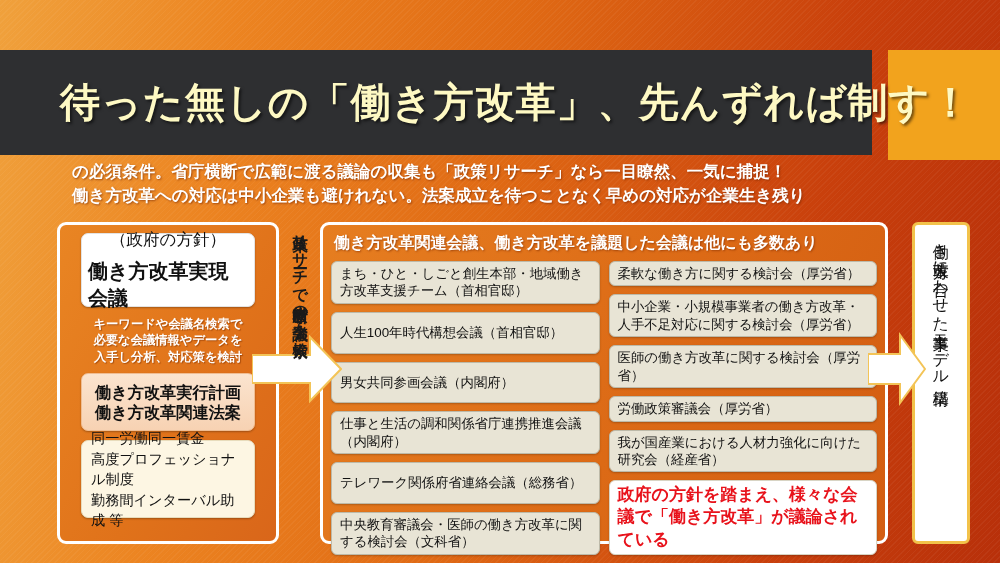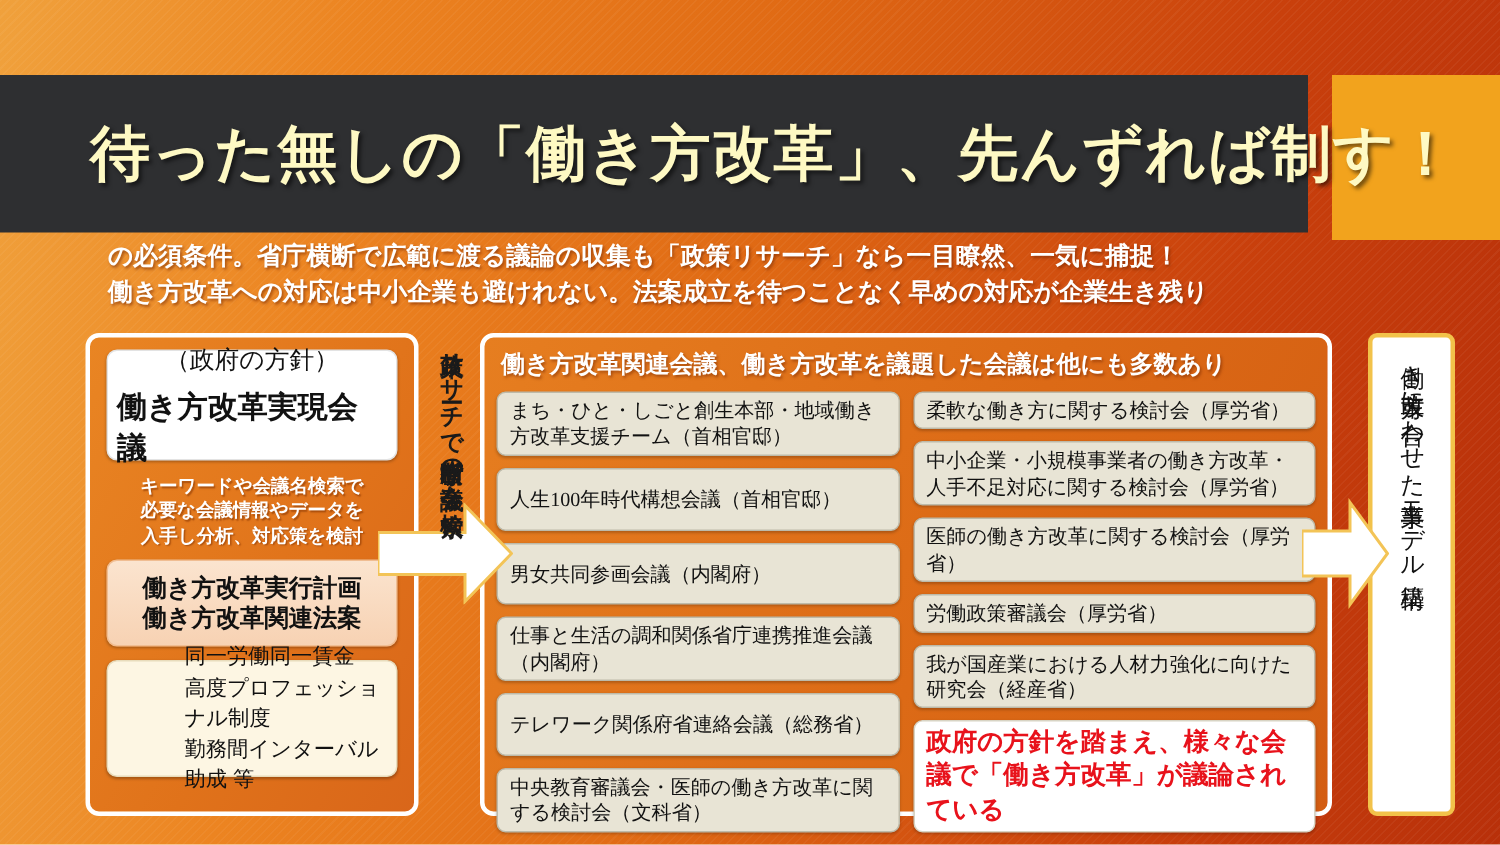--- a/index.html
+++ b/index.html
@@ -33,21 +33,21 @@
     color:#ffffff;font-size:16.5px;font-weight:bold;line-height:1.45;
     text-shadow:1px 1px 2px rgba(120,40,0,0.65);
   }
 
   
   .left-panel{
     position:absolute;left:57px;top:222px;width:222px;height:322px;
     border:3px solid #ffffff;border-radius:9px;
     background:linear-gradient(120deg,#e98523,#e0721a 60%,#d9661a);
     box-sizing:border-box;z-index:4;
-    padding:8px 11px;display:flex;flex-direction:column;
+    padding:8px 21px;display:flex;flex-direction:column;
   }
   .lbox{
     border-radius:7px;box-sizing:border-box;
     display:flex;flex-direction:column;justify-content:center;
     box-shadow:0 1px 2px rgba(0,0,0,0.28);
   }
   .lbox.policy{
     background:#ffffff;border:1px solid #e3e3e3;
     height:74px;align-items:center;padding:4px 6px;
   }
@@ -60,21 +60,21 @@
   }
   .lbox.plan{
     background:linear-gradient(180deg,#fbe4cf,#f7d2b3);
     border:1px solid #f0bd92;height:58px;align-items:center;
   }
   .lbox.plan div{font-size:16.2px;font-weight:bold;color:#111;line-height:1.25;}
   .lbox.items{
     background:#fdf6e3;border:1px solid #e8dcbc;
     height:78px;align-items:flex-start;padding:5px 9px;margin-top:9px;
   }
-  .lbox.items div{font-size:14.2px;color:#111;line-height:1.45;margin-left:42px;}
+  .lbox.items div{font-size:14.2px;color:#111;line-height:1.45;}
 
   
   .vert-col{
     position:absolute;left:283px;top:224px;width:34px;height:318px;z-index:6;
     display:flex;align-items:flex-start;justify-content:center;
   }
   .vert-col span{
     writing-mode:vertical-rl;text-orientation:upright;
     font-size:15.5px;font-weight:bold;color:#1a1a1a;line-height:1.06;
     letter-spacing:0px;
@@ -88,21 +88,21 @@
     position:absolute;left:320px;top:222px;width:568px;height:322px;
     border:3px solid #ffffff;border-radius:9px;
     background:linear-gradient(115deg,#e67e20,#dc6a16 55%,#d35d12);
     box-sizing:border-box;z-index:4;padding:7px 8px 8px 8px;
     display:flex;flex-direction:column;
   }
   .rp-header{
     color:#ffffff;font-size:16px;font-weight:bold;margin:1px 0 7px 3px;
     text-shadow:1px 1px 2px rgba(120,40,0,0.6);white-space:nowrap;
   }
-  .grid{display:flex;gap:9px;flex:1;font-family:Liberation Serif, serif;}
+  .grid{display:flex;gap:9px;flex:1;}
   .col{display:flex;flex-direction:column;gap:8px;flex:1;}
   .mbox{
     background:#e8e4d5;border:1px solid #bdbaa9;border-radius:6px;
     flex:1;display:flex;align-items:center;padding:3px 8px;
     box-sizing:border-box;box-shadow:0 1px 2px rgba(0,0,0,0.22);
   }
   .mbox span{font-size:13.4px;color:#111;line-height:1.3;}
   .mbox.highlight{background:#ffffff;border:1px solid #d8d4c4;}
   .mbox.highlight span{color:#e8121b;font-weight:bold;font-size:17px;}
 

